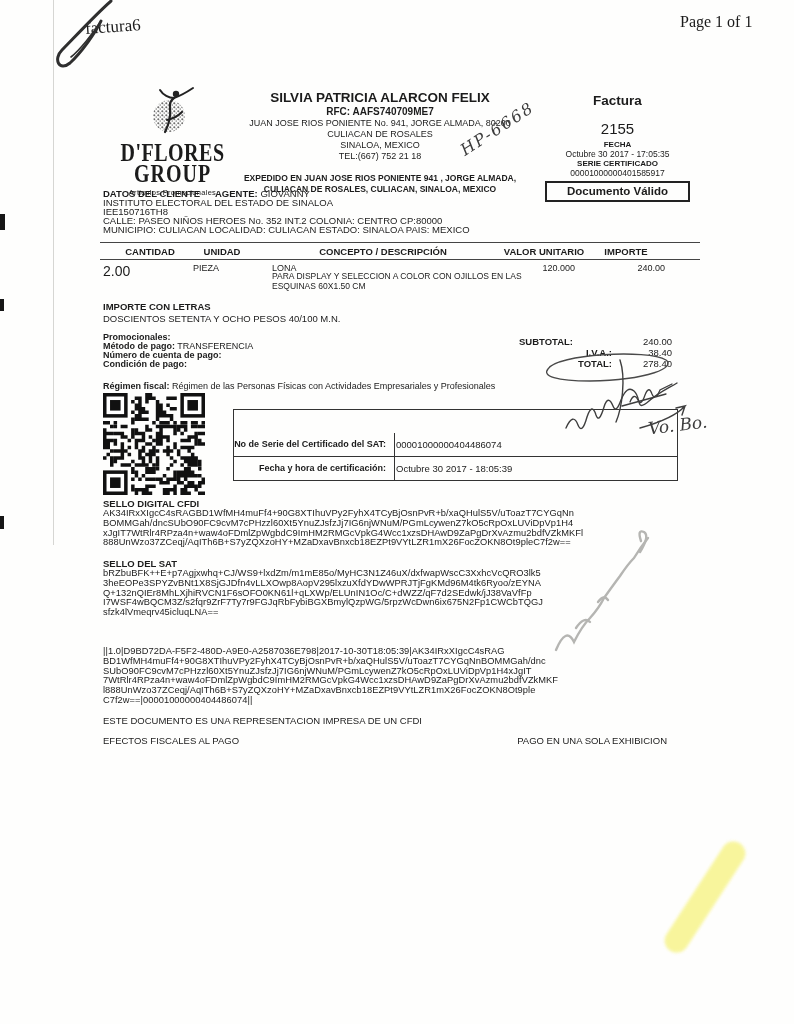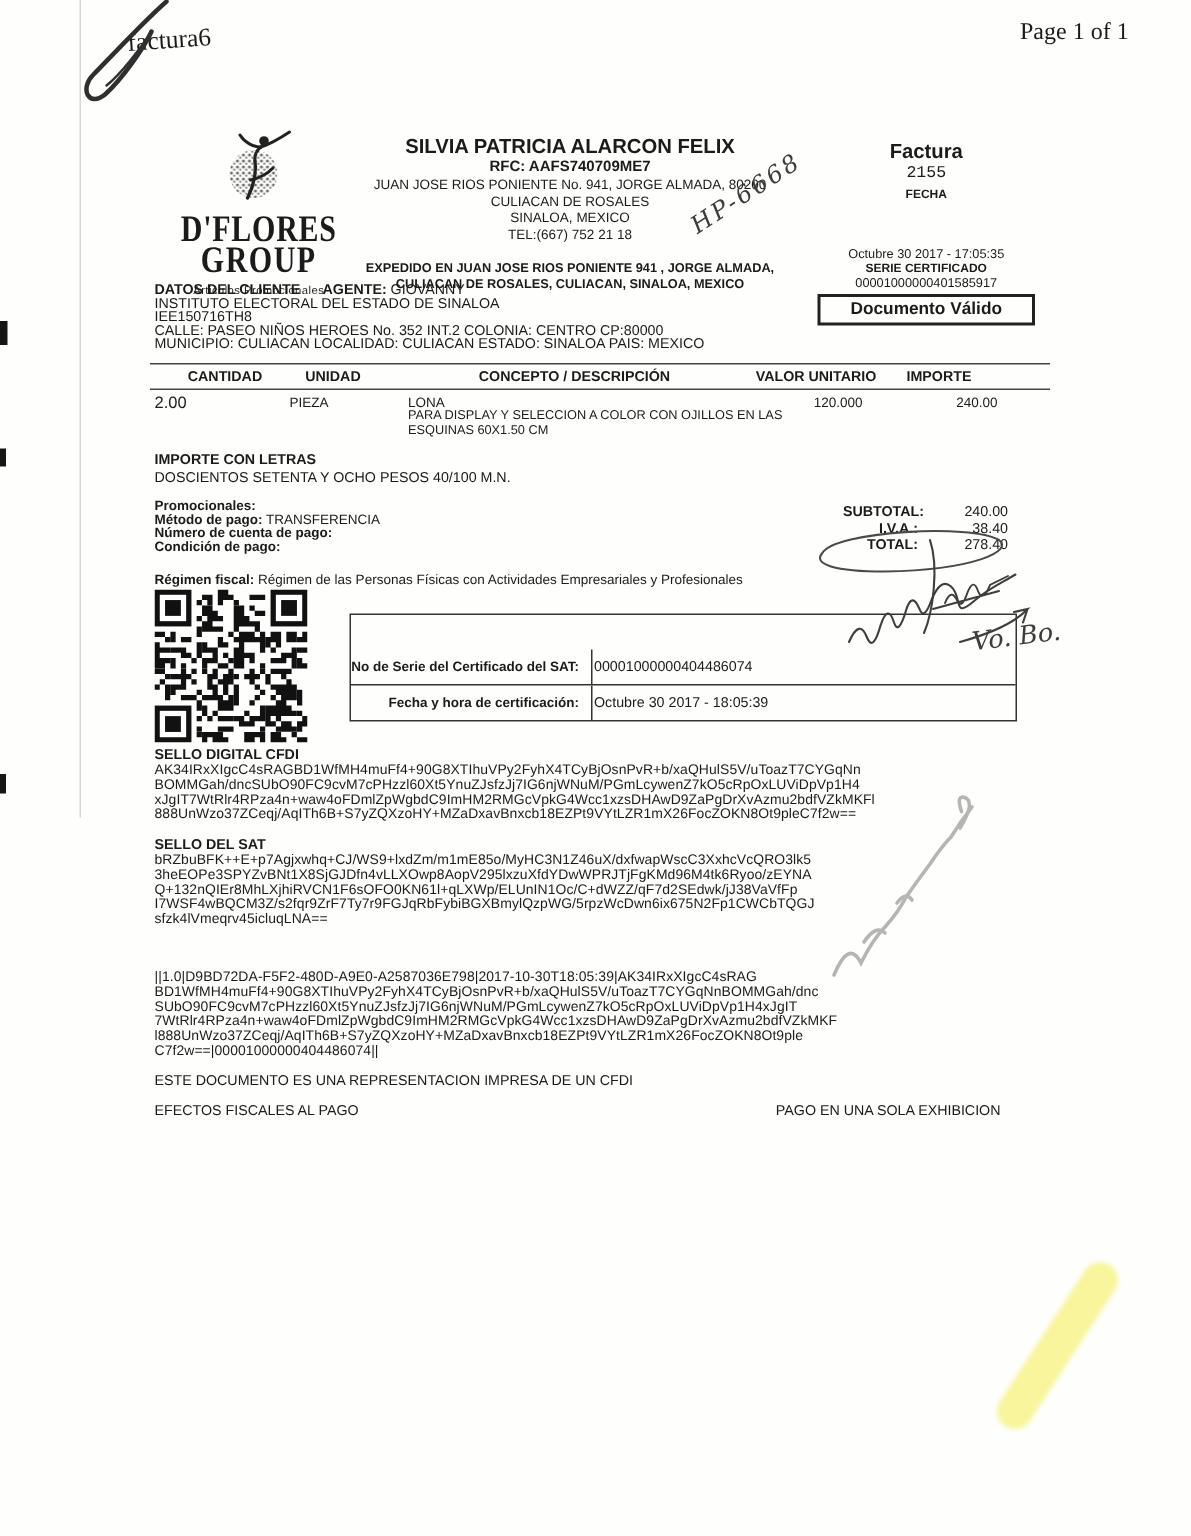--- a/index.html
+++ b/index.html
@@ -67,23 +67,23 @@
     <div style="font-size:9px;line-height:11px;margin-top:1px;">JUAN JOSE RIOS PONIENTE No. 941, JORGE ALMADA, 80200</div>
     <div style="font-size:9px;line-height:11px;">CULIACAN DE ROSALES</div>
     <div style="font-size:9px;line-height:11px;">SINALOA, MEXICO</div>
     <div style="font-size:9px;line-height:11px;">TEL:(667) 752 21 18</div>
     <div class="b" style="font-size:8.5px;line-height:10.5px;margin-top:11px;">EXPEDIDO EN JUAN JOSE RIOS PONIENTE 941 , JORGE ALMADA,</div>
     <div class="b" style="font-size:8.5px;line-height:10.5px;">CULIACAN DE ROSALES, CULIACAN, SINALOA, MEXICO</div>
   </div>
 
   <div class="abs ctr" style="left:545px;top:93px;width:145px;">
     <div class="b" style="font-size:13.5px;">Factura</div>
-    <div style="font-size:11px;margin-top:2px;font-family:Liberation Mono, monospace;">2155</div>
+    <div style="font-size:15px;margin-top:12px;">2155</div>
     <div class="b" style="font-size:8px;margin-top:3px;">FECHA</div>
-    <div style="font-size:8.5px;margin-top:30px;">Octubre 30 2017 - 17:05:35</div>
+    <div style="font-size:8.5px;">Octubre 30 2017 - 17:05:35</div>
     <div class="b" style="font-size:8px;">SERIE CERTIFICADO</div>
     <div style="font-size:8.5px;">00001000000401585917</div>
     <div class="valid-box" style="margin-top:3px;">Documento Válido</div>
   </div>
 
   <div class="abs b" style="left:103px;top:188px;font-size:9.5px;">DATOS DEL CLIENTE</div>
   <div class="abs" style="left:215px;top:188px;font-size:9.5px;">
     <span class="b">AGENTE:</span>
     <span>GIOVANNY</span>
   </div>
@@ -93,40 +93,40 @@
   <div class="abs doc9" style="left:103px;top:225px;">MUNICIPIO: CULIACAN LOCALIDAD: CULIACAN ESTADO: SINALOA PAIS: MEXICO</div>
 
   <div class="abs" style="left:100px;top:242px;width:600px;height:1px;background:#444;"></div>
   <div class="abs b ctr" style="left:110px;top:246px;width:80px;font-size:9.5px;">CANTIDAD</div>
   <div class="abs b ctr" style="left:182px;top:246px;width:80px;font-size:9.5px;">UNIDAD</div>
   <div class="abs b ctr" style="left:283px;top:246px;width:200px;font-size:9.5px;">CONCEPTO / DESCRIPCIÓN</div>
   <div class="abs b ctr" style="left:494px;top:246px;width:100px;font-size:9.5px;">VALOR UNITARIO</div>
   <div class="abs b ctr" style="left:586px;top:246px;width:80px;font-size:9.5px;">IMPORTE</div>
   <div class="abs" style="left:100px;top:259px;width:600px;height:1px;background:#444;"></div>
 
-  <div class="abs" style="left:103px;top:263px;font-size:11px;">2.00</div>
+  <div class="abs" style="left:103px;top:263px;font-size:14px;">2.00</div>
   <div class="abs" style="left:193px;top:263px;font-size:9px;">PIEZA</div>
   <div class="abs" style="left:272px;top:263px;font-size:9px;">LONA</div>
   <div class="abs pre" style="left:272px;top:272px;font-size:8.5px;line-height:9.5px;">PARA DISPLAY Y SELECCION A COLOR CON OJILLOS EN LAS
 ESQUINAS 60X1.50 CM</div>
   <div class="abs rt" style="left:495px;top:263px;width:80px;font-size:9px;">120.000</div>
   <div class="abs rt" style="left:585px;top:263px;width:80px;font-size:9px;">240.00</div>
 
   <div class="abs b" style="left:103px;top:301px;font-size:9.5px;">IMPORTE CON LETRAS</div>
   <div class="abs" style="left:103px;top:313px;font-size:9.5px;">DOSCIENTOS SETENTA Y OCHO PESOS 40/100 M.N.</div>
 
   <div class="abs b" style="left:103px;top:332px;font-size:9px;">Promocionales:</div>
   <div class="abs" style="left:103px;top:341px;font-size:9px;">
     <span class="b">Método de pago:</span>
     <span>TRANSFERENCIA</span>
   </div>
   <div class="abs b" style="left:103px;top:350px;font-size:9px;">Número de cuenta de pago:</div>
   <div class="abs b" style="left:103px;top:359px;font-size:9px;">Condición de pago:</div>
 
-  <div class="abs b rt" style="left:524px;top:336px;width:92px;font-size:9.5px;">SUBTOTAL:</div>
+  <div class="abs b rt" style="left:500px;top:336px;width:92px;font-size:9.5px;text-align:center;">SUBTOTAL:</div>
   <div class="abs rt" style="left:592px;top:336px;width:80px;font-size:9.5px;">240.00</div>
   <div class="abs b rt" style="left:520px;top:347px;width:92px;font-size:9.5px;">I.V.A.:</div>
   <div class="abs rt" style="left:592px;top:347px;width:80px;font-size:9.5px;">38.40</div>
   <div class="abs b rt" style="left:520px;top:358px;width:92px;font-size:9.5px;">TOTAL:</div>
   <div class="abs rt" style="left:592px;top:358px;width:80px;font-size:9.5px;">278.40</div>
 
   <div class="abs" style="left:103px;top:381px;font-size:9px;">
     <span class="b">Régimen fiscal:</span>
     <span> Régimen de las Personas Físicas con Actividades Empresariales y Profesionales</span>
   </div>

